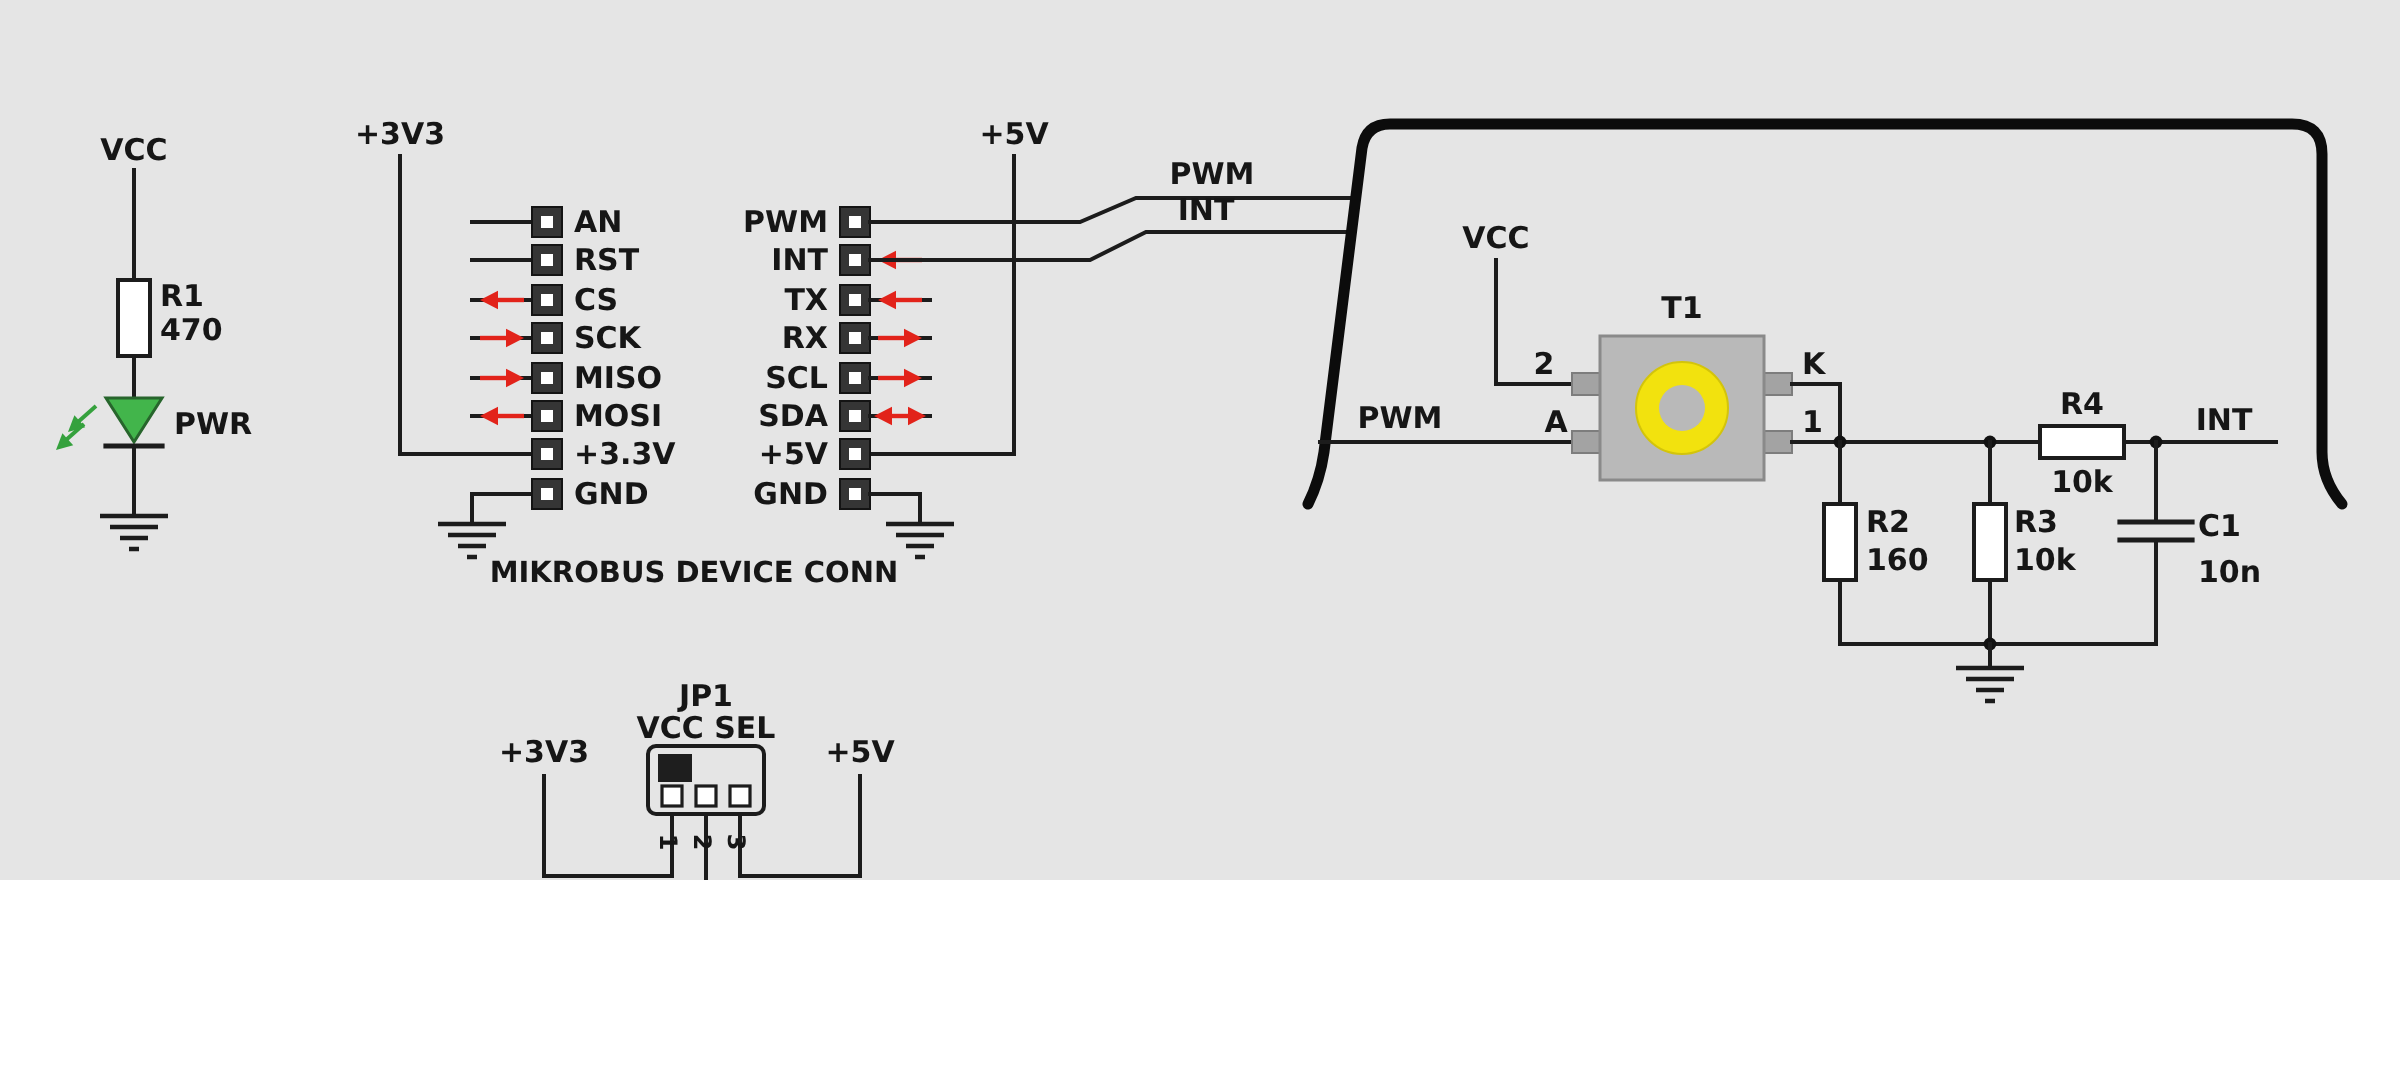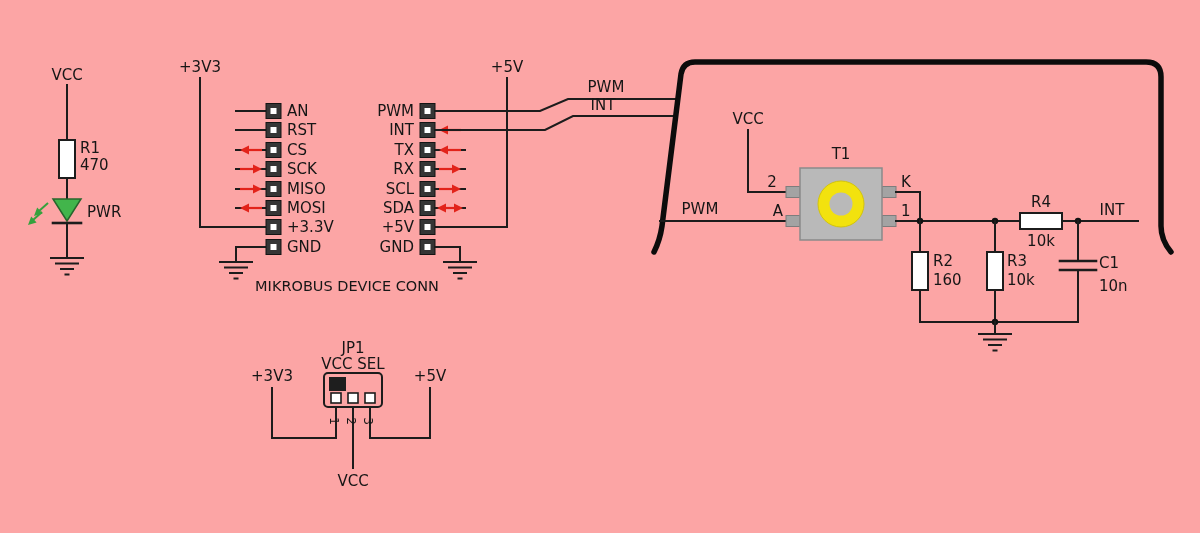--- a/index.html
+++ b/index.html
@@ -1,16 +1,16 @@
 <!DOCTYPE html>
 <html><head>
 <meta charset="utf-8">
 <style>
   html,body{margin:0;padding:0;background:#ffffff;}
-  .stage{position:relative;width:1200px;height:533px;background:#fca5a5;overflow:hidden;}
+  .stage{position:relative;width:1200px;height:440px;background:#e5e5e5;overflow:hidden;font-weight:bold;}
   svg{display:block;}
   .wire{stroke:#1c1c1c;stroke-width:2;fill:none;stroke-linecap:square;}
   .wire2{stroke:#1c1c1c;stroke-width:2.6;fill:none;stroke-linecap:square;}
   .outline{stroke:#0c0c0c;stroke-width:5.5;fill:none;stroke-linejoin:round;stroke-linecap:round;}
   .lbl{font-family:"DejaVu Sans",sans-serif;font-size:15px;fill:#161616;}
   .sm{font-size:12px;}
   .cap{font-size:14.5px;}
   .mid{text-anchor:middle;}
   .end{text-anchor:end;}
   .res{fill:#ffffff;stroke:#1c1c1c;stroke-width:2;}

